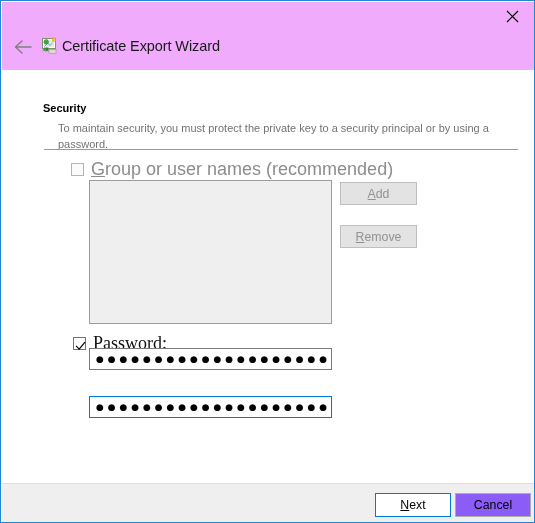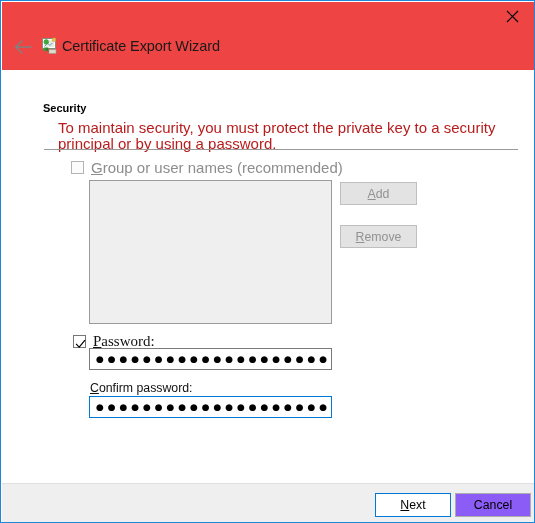--- a/index.html
+++ b/index.html
@@ -26,21 +26,21 @@
     overflow: hidden;
   }
 
   
   .titlebar {
     position: absolute;
     left: 1px;
     top: 1px;
     width: 533px;
     height: 68px;
-    background: #ef4444;
+    background: #f0abfc;
   }
   .close-button {
     position: absolute;
     right: 0px;
     top: 0px;
     width: 45px;
     height: 29px;
     display: flex;
     align-items: center;
     justify-content: center;
@@ -96,22 +96,22 @@
     top: 32px;
     font-size: 11px;
     font-weight: bold;
     color: #000000;
   }
   .section-desc {
     position: absolute;
     left: 56px;
     top: 50px;
     width: 450px;
-    font-size: 15px;
-    color: #b91c1c;
+    font-size: 11px;
+    color: #737373;
     line-height: 16px;
   }
 
   .hr-sep {
     position: absolute;
     left: 42px;
     top: 79px;
     width: 474px;
     height: 1px;
     background: #9a9a9a;
@@ -141,21 +141,21 @@
   }
   .checkbox .tick {
     position: absolute;
     left: 1px;
     top: 0px;
     width: 11px;
     height: 11px;
   }
   .chk-label {
     margin-left: 7px;
-    font-size: 15px;
+    font-size: 18px;
     color: #111111;
     white-space: nowrap;
   }
   .chk-label.disabled { color: #8d8d8d; }
   .u { text-decoration: underline; }
 
   
   .listbox {
     position: absolute;
     left: 87px;
@@ -338,21 +338,20 @@
           </svg>
         </span>
       </span>
       <span class="chk-label"><span class="u">P</span><span>assword:</span></span>
     </div>
 
     <div class="field normal pwd-field">
       <span class="field-text">●●●●●●●●●●●●●●●●●●●●●●●</span>
     </div>
 
-    <div class="confirm-label"><span class="u">C</span><span>onfirm password:</span></div>
 
     <div class="field focused confirm-field">
       <span class="field-text">●●●●●●●●●●●●●●●●●●●●●●●</span>
     </div>
   </div>
 
   <div class="footer">
     <button class="footer-btn btn-next">
         <span class="u">N</span>
         <span>ext</span>

